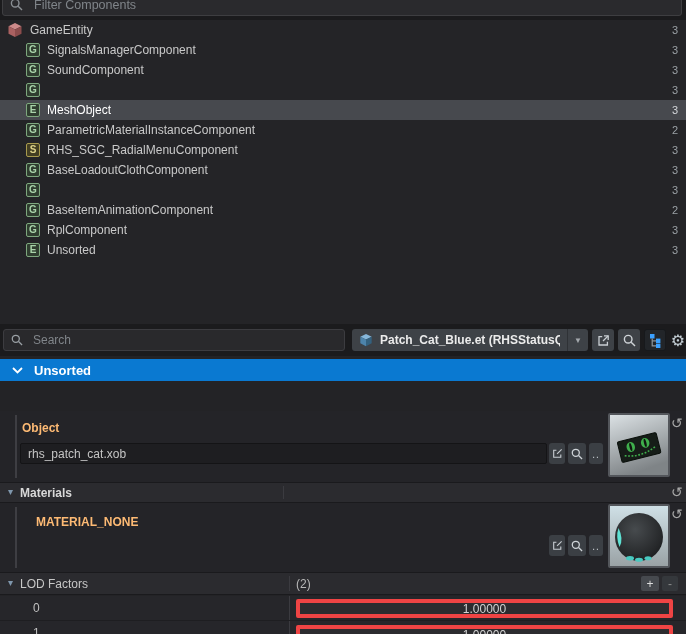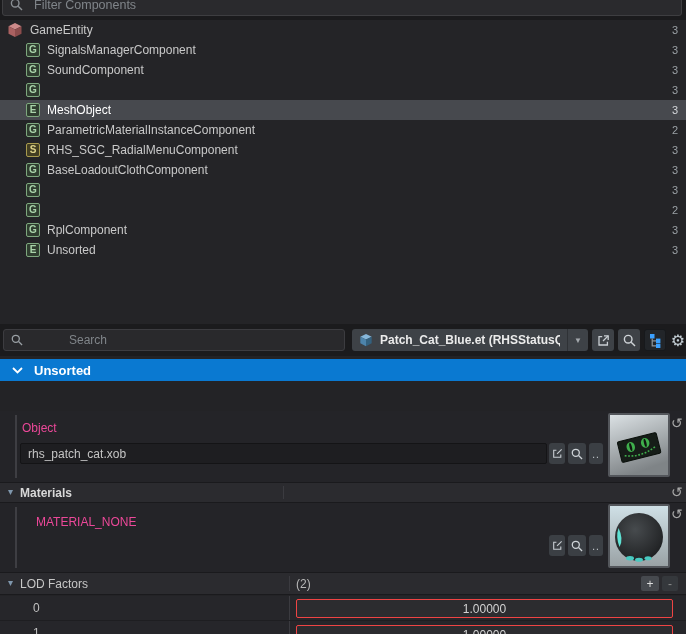--- a/index.html
+++ b/index.html
@@ -25,21 +25,21 @@
     font-size:10px;font-weight:bold;line-height:1;}
   .licon.g,.licon.e{color:#a9d3a9;border:1px solid #7ea87e;background:#2f3d2f;}
   .licon.s{color:#ddd28a;border:1px solid #a89b4e;background:#433e22;}
   .root-icon{margin-left:7px;width:16px;height:16px;}
   .tlabel{margin-left:7px;white-space:nowrap;}
   .tcount{position:absolute;right:8px;font-size:11px;color:#9aa0a5;}
   .tree-row.selected .tcount{color:#d3d6da;}
   
   #toolbar{position:absolute;left:0;top:329px;width:686px;height:24px;}
   .search-field{position:absolute;left:3px;top:0;width:342px;height:22px;background:#29292c;
-    border:1px solid #3c3c40;border-radius:3px;box-sizing:border-box;display:flex;align-items:center;gap:36px;}
+    border:1px solid #3c3c40;border-radius:3px;box-sizing:border-box;display:flex;align-items:center;}
   .search-field input{background:transparent;border:none;outline:none;color:#c9c9c9;
     font-size:12px;margin-left:8px;width:290px;font-family:inherit;}
   .search-field svg{margin-left:7px;flex:0 0 auto;}
   .entity-combo{position:absolute;left:352px;top:0;width:236px;height:22px;background:#3e4247;
     border-radius:3px;display:flex;align-items:center;box-sizing:border-box;cursor:pointer;}
   .entity-combo .cube{margin-left:7px;flex:0 0 auto;}
   .entity-combo .val{margin-left:7px;font-weight:bold;font-size:12px;color:#ebebeb;white-space:nowrap;
     overflow:hidden;max-width:180px;}
   .combo-arrow{position:absolute;right:0;top:0;width:20px;height:22px;border-left:1px solid #2f3236;
     display:flex;align-items:center;justify-content:center;color:#a3a8ad;font-size:8px;}
@@ -58,21 +58,21 @@
   #row-enabled{top:26px;height:28px;background:#2a2a2e;border-bottom:1px solid #1a1a1d;}
   #row-enabled .lbl{position:absolute;left:20px;top:7px;color:#bcbcbc;}
   .vdiv{position:absolute;width:1px;background:#3b3b40;top:3px;bottom:3px;}
   .checkbox{position:absolute;left:292px;top:5px;width:17px;height:17px;background:#2e2e31;
     border:1px solid #97979b;border-radius:2px;display:flex;align-items:center;justify-content:center;
     color:#bdbdbd;font-size:12px;cursor:pointer;}
   .group{background:#242428;}
   #grp-object{top:55px;height:72px;border-bottom:1px solid #1a1a1d;}
   #grp-material{top:147px;height:70px;border-bottom:1px solid #1a1a1d;}
   .guide{position:absolute;left:15px;top:4px;bottom:4px;width:2px;background:#3e3e43;}
-  .gtitle{position:absolute;font-weight:normal;color:#ec4899;}
+  .gtitle{position:absolute;font-weight:bold;color:#fdba74;}
   .res-input{position:absolute;height:21px;background:#1e1e21;border:1px solid #141416;border-radius:2px;
     color:#c5c5c5;font-size:12px;box-sizing:border-box;padding:0 7px;outline:none;font-family:inherit;}
   .sq-btn{position:absolute;height:21px;background:#3b3f44;border-radius:3px;display:flex;
     align-items:center;justify-content:center;cursor:pointer;}
   .more-btn{font-size:10px;color:#c9ced3;letter-spacing:1px;align-items:flex-end;padding-bottom:4px;box-sizing:border-box;}
   .thumb{position:absolute;width:62px;height:64px;border:2px solid #53565b;border-radius:2px;
     box-sizing:border-box;background:#888;overflow:hidden;cursor:pointer;}
   .undo{position:absolute;left:671px;font-size:14px;color:#a8a8a8;line-height:1;cursor:pointer;}
   #row-materials{top:127px;height:20px;background:#2b2b2f;border-bottom:1px solid #1a1a1d;}
   .tri{position:absolute;left:8px;top:3px;color:#7f97ad;font-size:10px;cursor:pointer;}
@@ -82,21 +82,21 @@
   #row-lod .cnt{position:absolute;left:296px;top:4px;color:#b8b8b8;}
   .mini-btn{position:absolute;top:3px;height:15px;border-radius:2px;display:flex;align-items:center;
     justify-content:center;font-size:12px;cursor:pointer;box-sizing:border-box;}
   #btn-plus{left:641px;width:18px;background:#46494e;color:#dddddd;}
   #btn-minus{left:662px;width:16px;background:#35383c;color:#8a8a8a;}
   .lodrow{background:#26262a;}
   #lrow-0{top:240px;height:25px;border-bottom:1px solid #1e1e21;}
   #lrow-1{top:265px;height:25px;}
   .lodrow .idx{position:absolute;left:33px;top:5px;color:#c0c0c0;}
   .lod-input{position:absolute;left:296px;width:377px;height:19px;background:#2c2c2f;
-    border:1px solid #ef4444;border-radius:2px;color:#d2d2d2;font-size:12px;text-align:center;
+    border:4px solid #ef4444;border-radius:2px;color:#d2d2d2;font-size:12px;text-align:center;
     box-sizing:border-box;outline:none;font-family:inherit;}
 </style>
 </head>
 <body>
 
 <div id="filter-bar">
   <div class="pill">
     <svg width="13" height="13" viewBox="0 0 13 13" style="margin-left:7px">
       <circle cx="5.2" cy="5.2" r="3.8" fill="none" stroke="#8a8f94" stroke-width="1.4"></circle>
       <line x1="8.2" y1="8.2" x2="12" y2="12" stroke="#8a8f94" stroke-width="1.4"></line>
@@ -158,20 +158,21 @@
     <span class="tcount">3</span>
   </div>
 
   <div class="tree-row">
     <span class="licon g">G</span>
     <span class="tcount">3</span>
   </div>
 
   <div class="tree-row">
     <span class="licon g">G</span>
+    <span class="tlabel">BaseItemAnimationComponent</span>
     <span class="tcount">2</span>
   </div>
 
   <div class="tree-row">
     <span class="licon g">G</span>
     <span class="tlabel">RplComponent</span>
     <span class="tcount">3</span>
   </div>
 
   <div class="tree-row">

